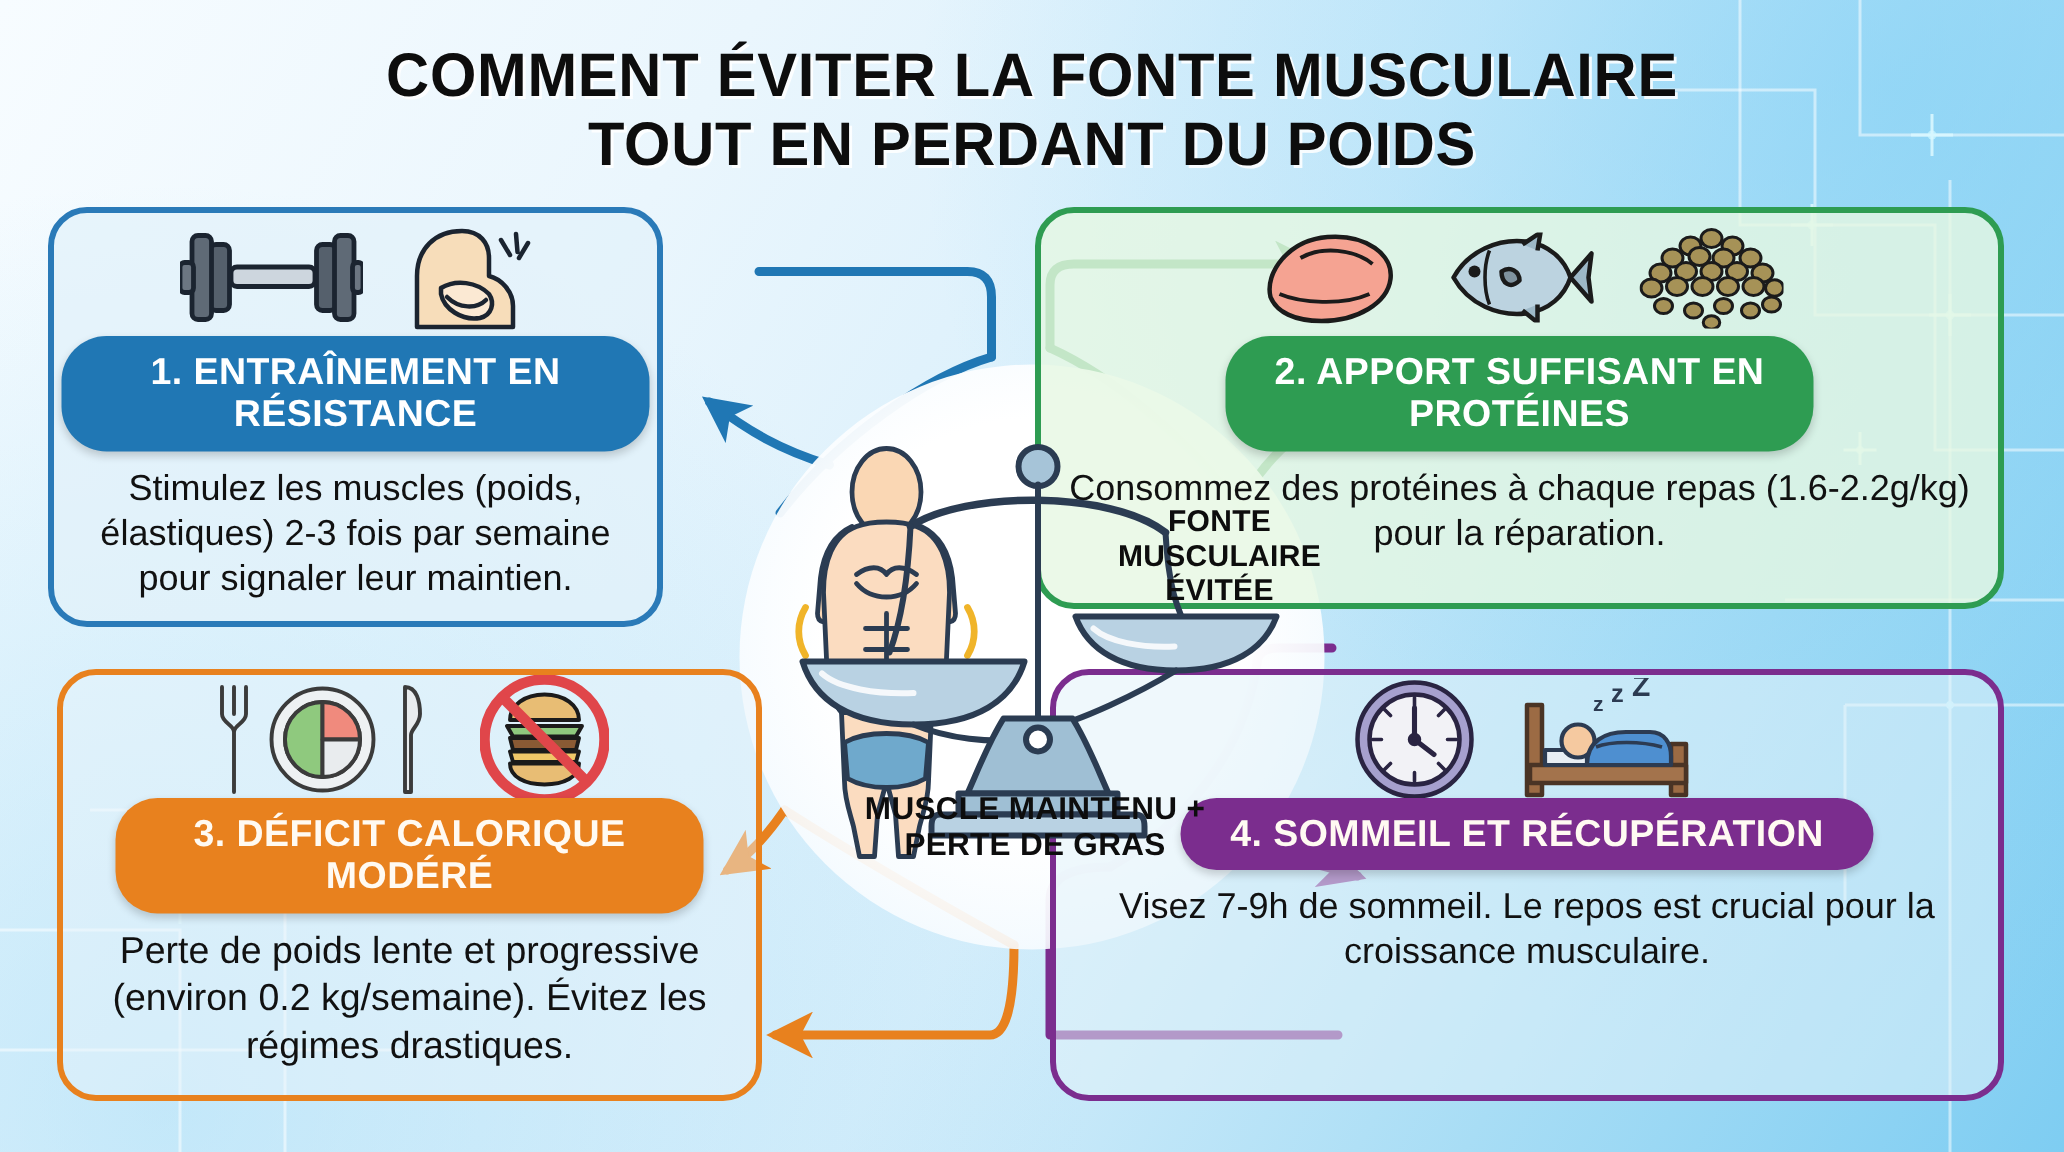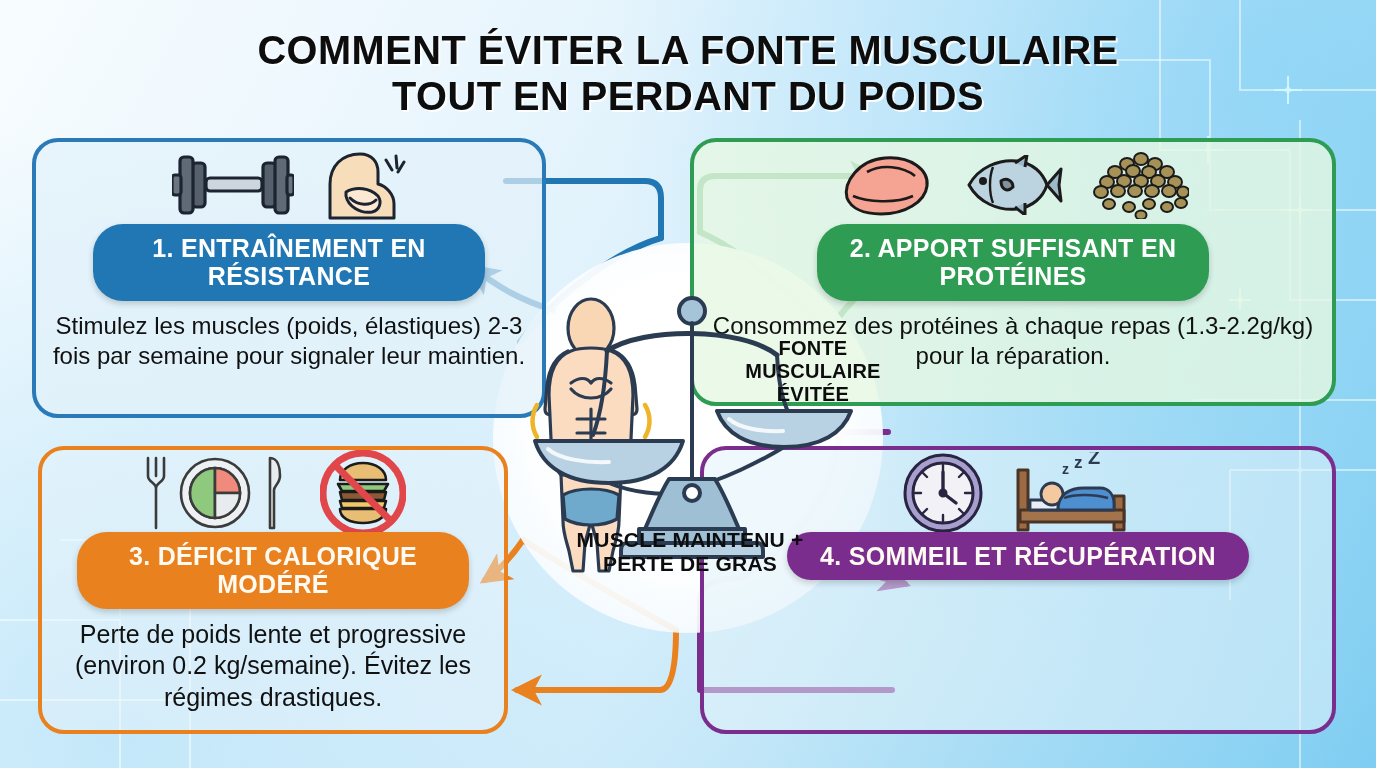--- a/index.html
+++ b/index.html
@@ -21,41 +21,41 @@
   }
   .title-line{
     font-weight:bold; font-size:41px; letter-spacing:.5px; color:#0d0d0d;
     line-height:1.12; text-shadow:2px 2px 0 rgba(255,255,255,.85);
     transform:scaleX(.97);
   }
 
   
   .panel{ position:absolute; border-radius:26px; border:4px solid; z-index:3;
           display:flex; flex-direction:column; align-items:center; }
-  #panel-1{ left:32px;  top:138px; width:514px; height:280px;
+  #panel-1{ left:32px;  top:138px; width:410px; height:280px;
             border-color:#2a7ab8; background:rgba(226,241,250,.72); }
   #panel-2{ left:690px; top:138px; width:646px; height:268px;
             border-color:#2e9c52; background:rgba(230,247,226,.80); }
   #panel-3{ left:38px;  top:446px; width:470px; height:288px;
             border-color:#e8811e; background:rgba(233,244,251,.45); }
   #panel-4{ left:700px; top:446px; width:636px; height:288px;
             border-color:#7b2d8e; background:rgba(225,243,250,.55); }
 
   .icon-row{ display:flex; align-items:center; justify-content:center; gap:30px;
              height:78px; margin-top:4px; }
   .icon-row svg{ display:block; }
 
   .pill{
     border-radius:30px; color:#fff; font-weight:bold; font-size:25px;
     line-height:1.13; text-align:center; padding:10px 22px; letter-spacing:.3px;
     box-shadow:0 3px 6px rgba(0,0,0,.18);
   }
   #pill-1{ background:#2077b4; width:392px; }
   #pill-2{ background:#2e9c52; width:392px; }
-  #pill-3{ background:#e8811e; width:392px; }
+  #pill-3{ background:#e8811e; width:392px;border-radius:28px; }
   #pill-4{ background:#7b2d8e; width:462px; }
   #pill-3, #pill-4 { color:#fffaf2; }
 
   .body-text{
     margin-top:10px; text-align:center; font-size:24px; line-height:1.26;
     color:#111; font-weight:500; padding:0 10px;
   }
   #panel-3 .body-text{ font-size:25px; }
 
   
@@ -277,21 +277,21 @@
         <ellipse cx="16" cy="53" rx="6" ry="5"></ellipse>
           <ellipse cx="36" cy="56" rx="6" ry="5"></ellipse>
         <ellipse cx="56" cy="53" rx="6" ry="5"></ellipse>
           <ellipse cx="74" cy="56" rx="6" ry="5"></ellipse>
         <ellipse cx="88" cy="52" rx="6" ry="5"></ellipse>
           <ellipse cx="48" cy="64" rx="5.5" ry="4.5"></ellipse>
       </g>
     </svg>
   </div>
   <div class="pill" id="pill-2">2. APPORT SUFFISANT EN PROTÉINES</div>
-  <div class="body-text">Consommez des protéines à chaque repas (1.3-2.2g/kg) pour la réparation.</div>
+  <div class="body-text">Consommez des protéines à chaque repas (1.6-2.2g/kg) pour la réparation.</div>
 </div>
 
 <div class="panel" id="panel-3">
   <div class="icon-row">
     <svg width="150" height="74" viewBox="0 0 150 74">
       <g stroke="#3b3b3b" stroke-width="2.6" stroke-linejoin="round" stroke-linecap="round" fill="none">
         <path d="M8 2 V20 M16 2 V20 M24 2 V20 M8 20 C8 26 16 27 16 32 L16 72 M16 32 C16 27 24 26 24 20"></path>
       </g>
       <g stroke="#3b3b3b" stroke-width="2.6" stroke-linejoin="round">
         <circle cx="75" cy="37" r="34" fill="#eef1f3"></circle>
@@ -350,13 +350,14 @@
         <path d="M50 46 C60 42 80 42 94 46" fill="none" stroke-width="2.4"></path>
       </g>
       <g fill="#2c3b52" font-family="Liberation Sans, sans-serif" font-weight="bold">
         <text x="48" y="22" font-size="14">z</text>
         <text x="60" y="16" font-size="17">z</text>
         <text x="74" y="12" font-size="20">Z</text>
       </g>
     </svg>
   </div>
   <div class="pill" id="pill-4">4. SOMMEIL ET RÉCUPÉRATION</div>
+  <div class="body-text">Visez 7-9h de sommeil. Le repos est crucial pour la croissance musculaire.</div>
 </div>
 
 </body></html>

